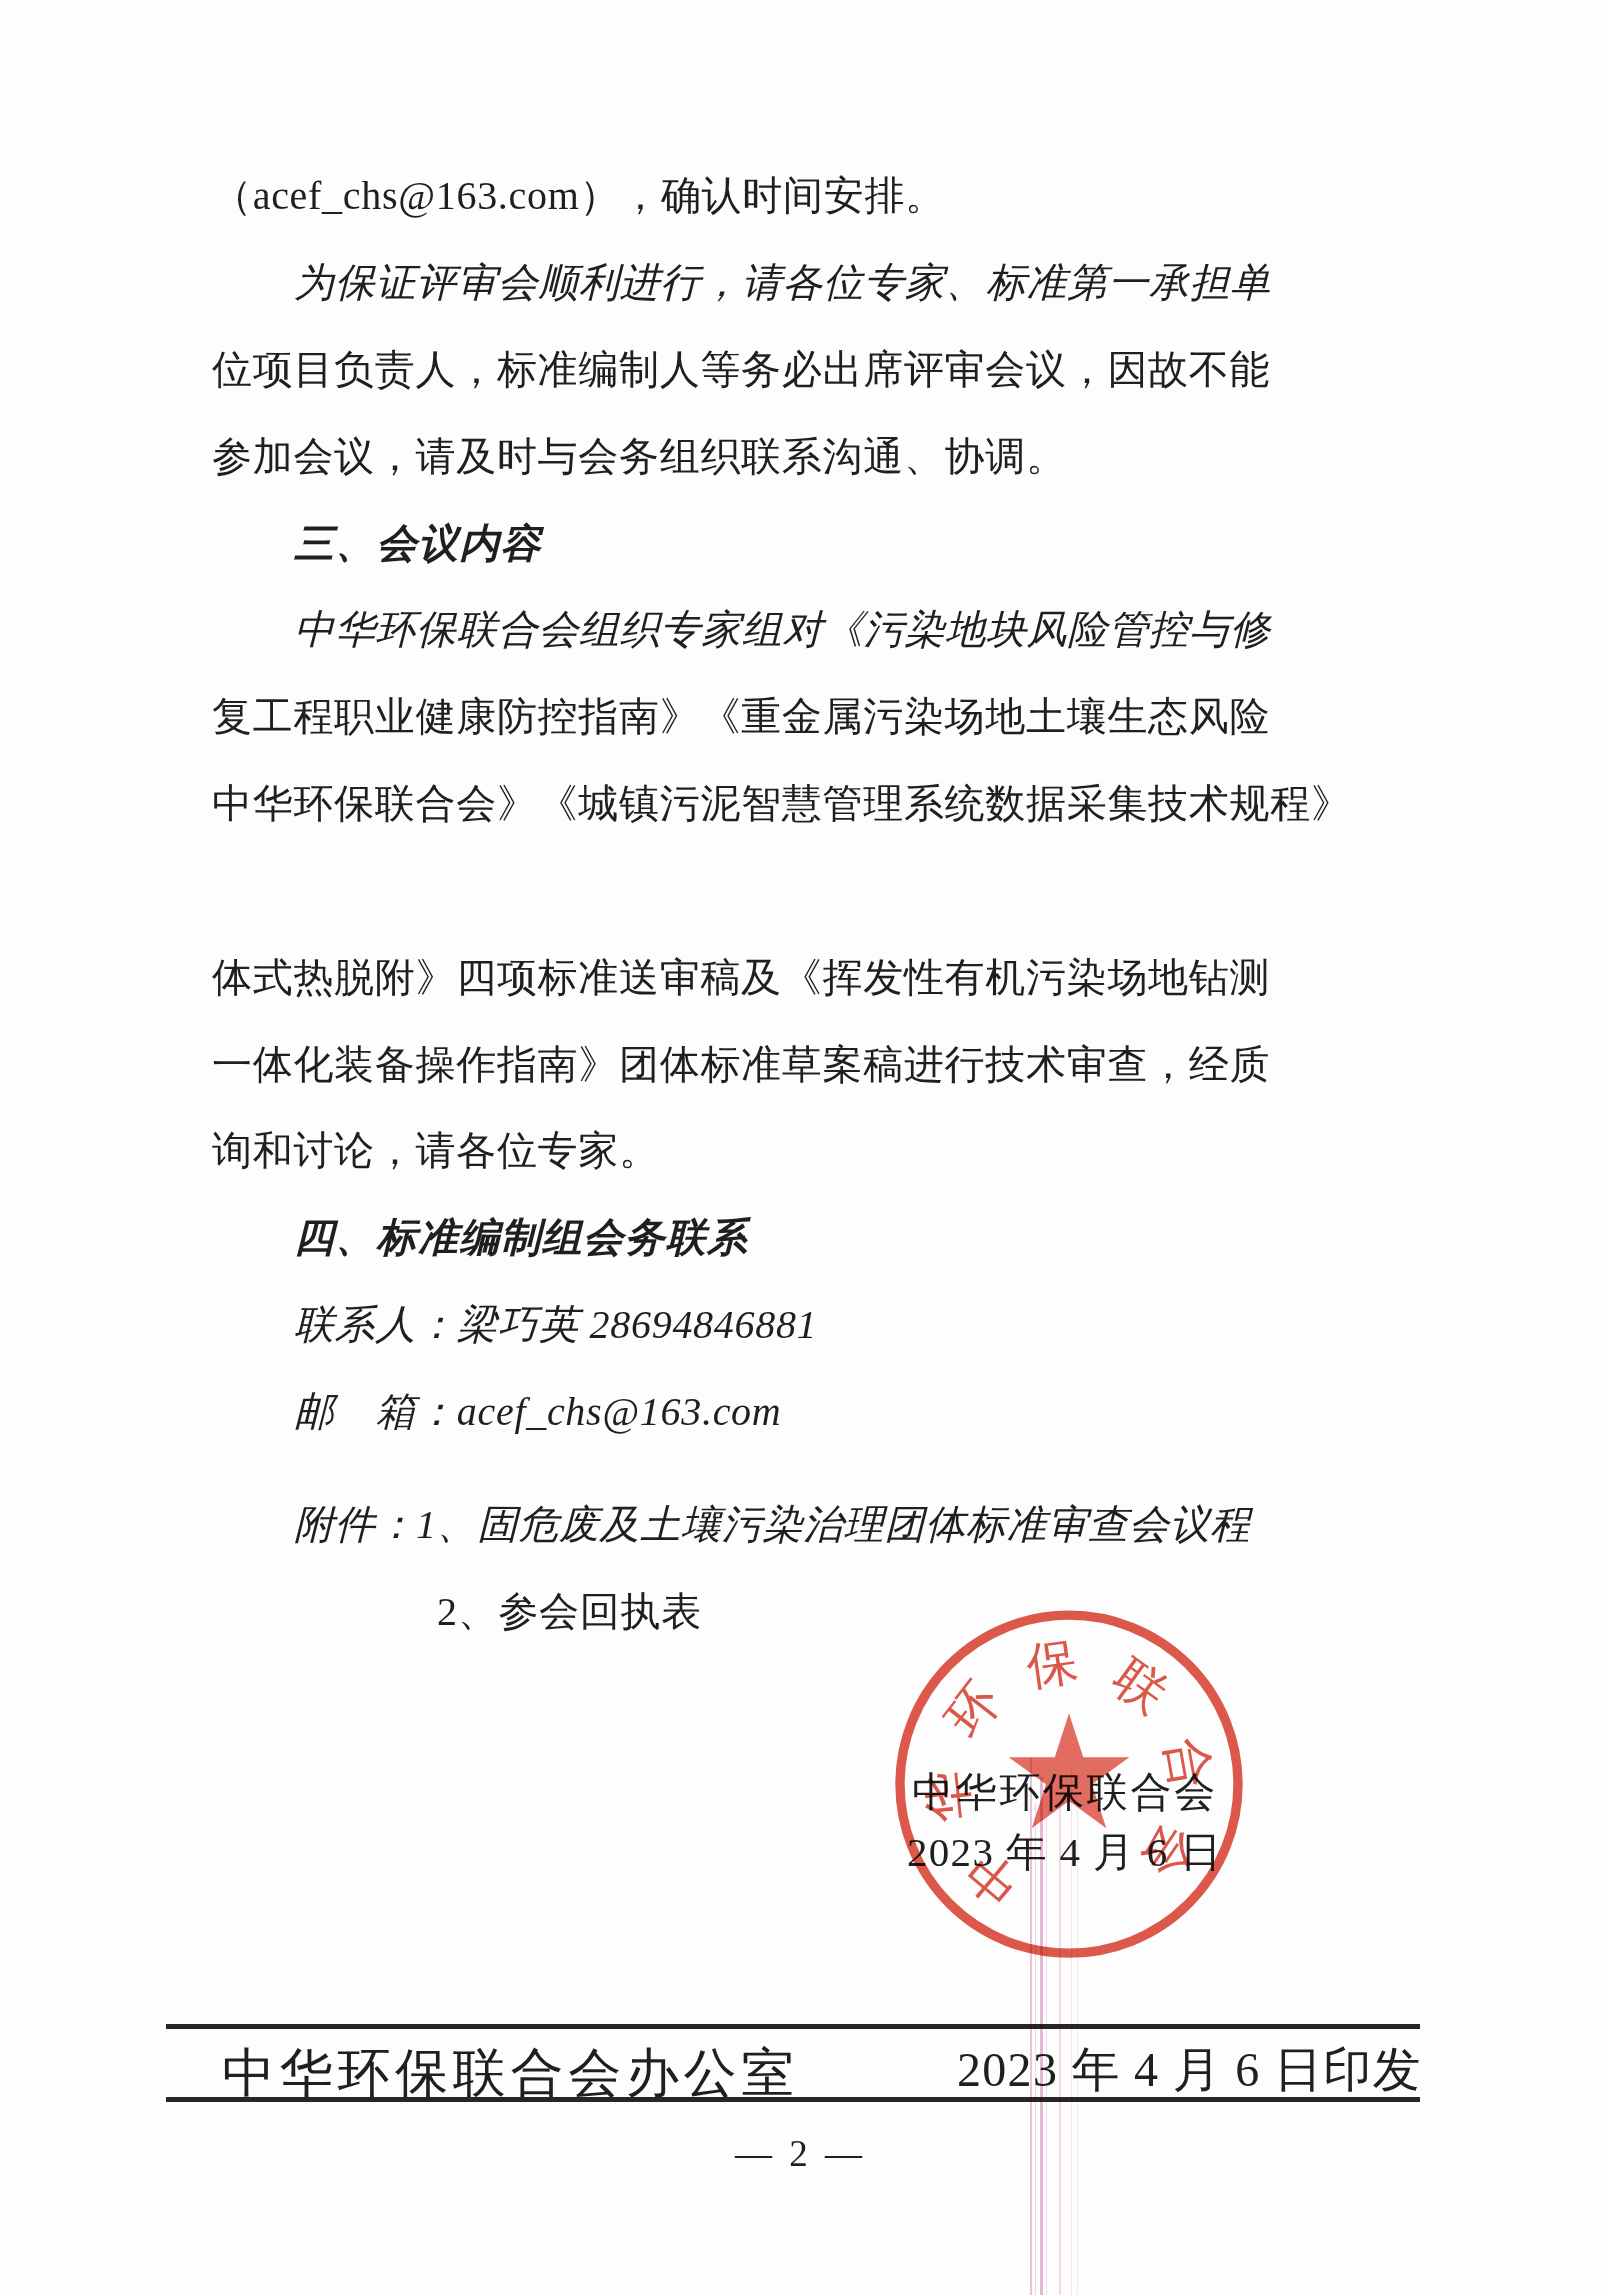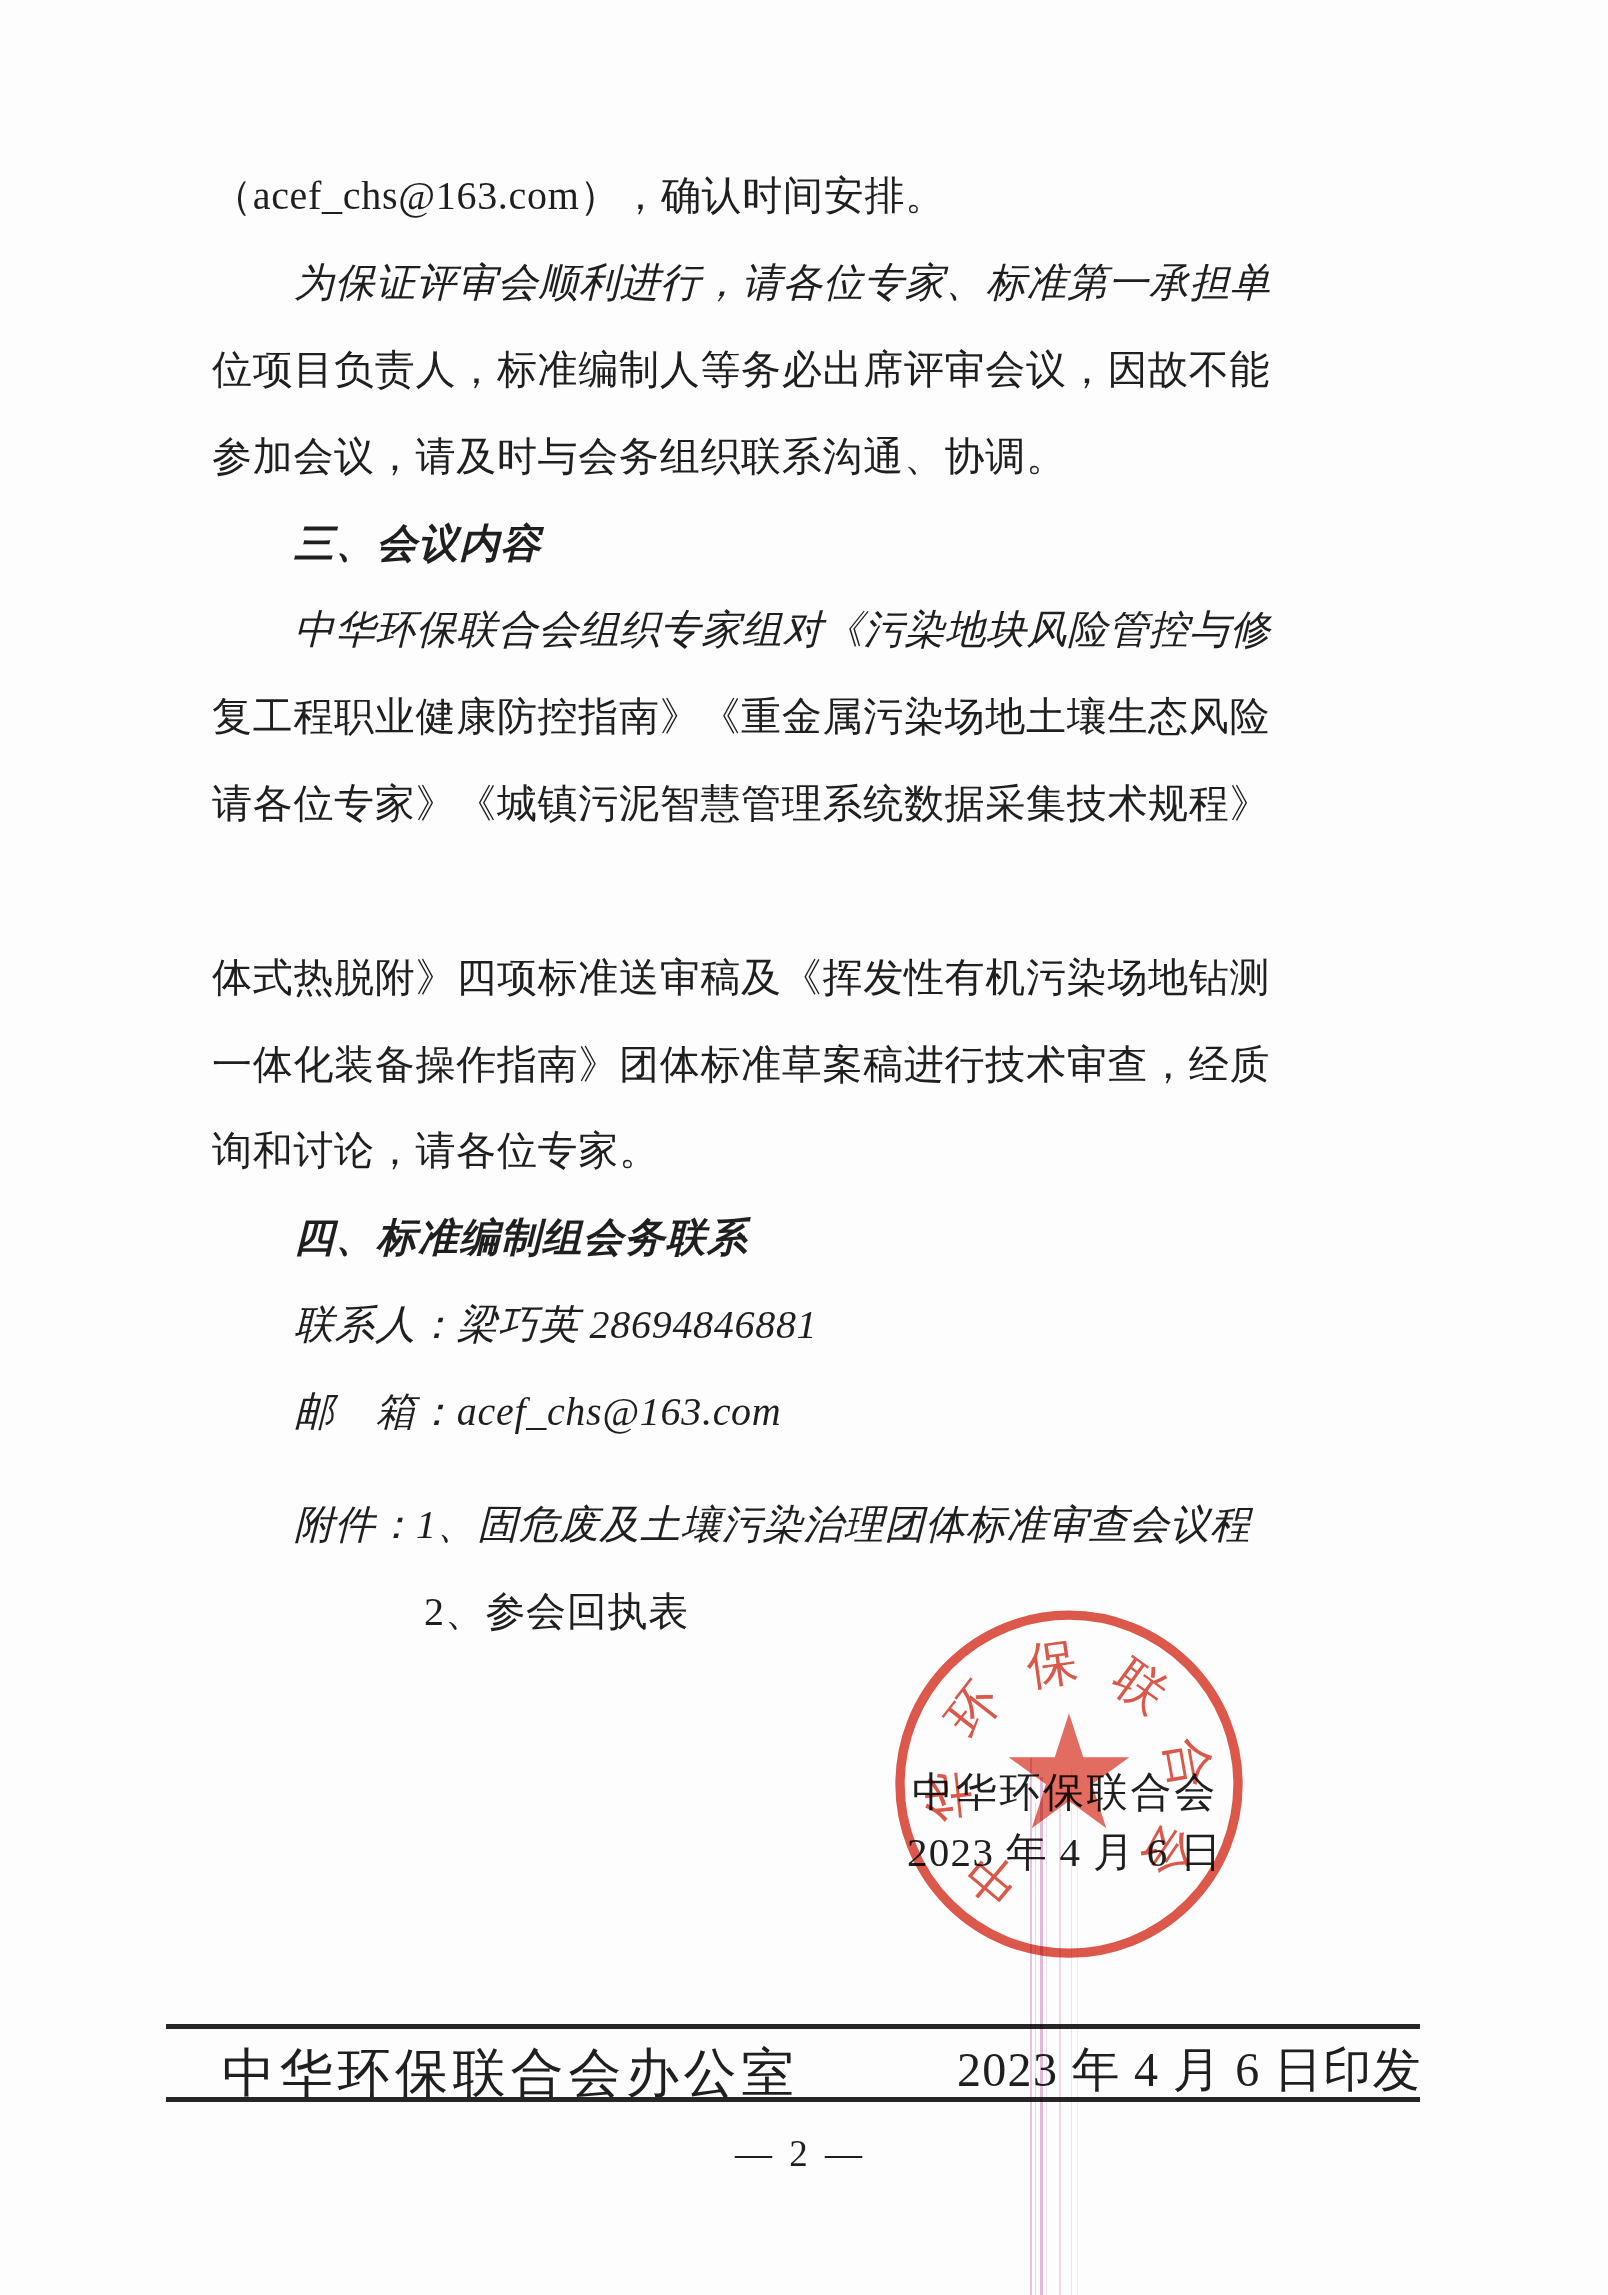--- a/index.html
+++ b/index.html
@@ -14,21 +14,21 @@
   }
   .line {
     position:absolute;
     left:212px;
     font-size:40px;
     line-height:47px;
     letter-spacing:0.7px;
     white-space:pre;
   }
   .line.indent { left:294px;font-style:italic; }
-  .line.indent2 { left:424px; }
+  .line.indent2 { left:437px; }
   .line.bold { font-weight:bold; letter-spacing:1.3px; }
 
   .sig-org {
     position:absolute; left:912px; top:1765px;
     font-size:41px; letter-spacing:2.7px; white-space:pre;
     z-index:2;
   }
   .sig-date {
     position:absolute; left:907px; top:1825px;
     font-size:41px; letter-spacing:1.3px; white-space:pre;
@@ -79,21 +79,21 @@
 
 <div class="page">
 
   <div class="line" style="top:172px">（acef_chs@163.com），确认时间安排。</div>
   <div class="line indent" style="top:259px">为保证评审会顺利进行，请各位专家、标准第一承担单</div>
   <div class="line" style="top:346px">位项目负责人，标准编制人等务必出席评审会议，因故不能</div>
   <div class="line" style="top:433px">参加会议，请及时与会务组织联系沟通、协调。</div>
   <div class="line indent bold" style="top:520px">三、会议内容</div>
   <div class="line indent" style="top:606px">中华环保联合会组织专家组对《污染地块风险管控与修</div>
   <div class="line" style="top:693px">复工程职业健康防控指南》《重金属污染场地土壤生态风险</div>
-  <div class="line" style="top:780px">请各位专家》《城镇污泥智慧管理系统数据采集技术规程》</div>
+  <div class="line" style="top:780px">中华环保联合会》《城镇污泥智慧管理系统数据采集技术规程》</div>
   <div class="line" style="top:954px">体式热脱附》四项标准送审稿及《挥发性有机污染场地钻测</div>
   <div class="line" style="top:1041px">一体化装备操作指南》团体标准草案稿进行技术审查，经质</div>
   <div class="line" style="top:1127px">询和讨论，请各位专家。</div>
   <div class="line indent bold" style="top:1214px">四、标准编制组会务联系</div>
   <div class="line indent" style="top:1301px">联系人：梁巧英 28694846881</div>
   <div class="line indent" style="top:1388px">邮　箱：acef_chs@163.com</div>
 
   <div class="line indent" style="top:1501px">附件：1、固危废及土壤污染治理团体标准审查会议程</div>
   <div class="line indent2" style="top:1588px">2、参会回执表</div>
 

